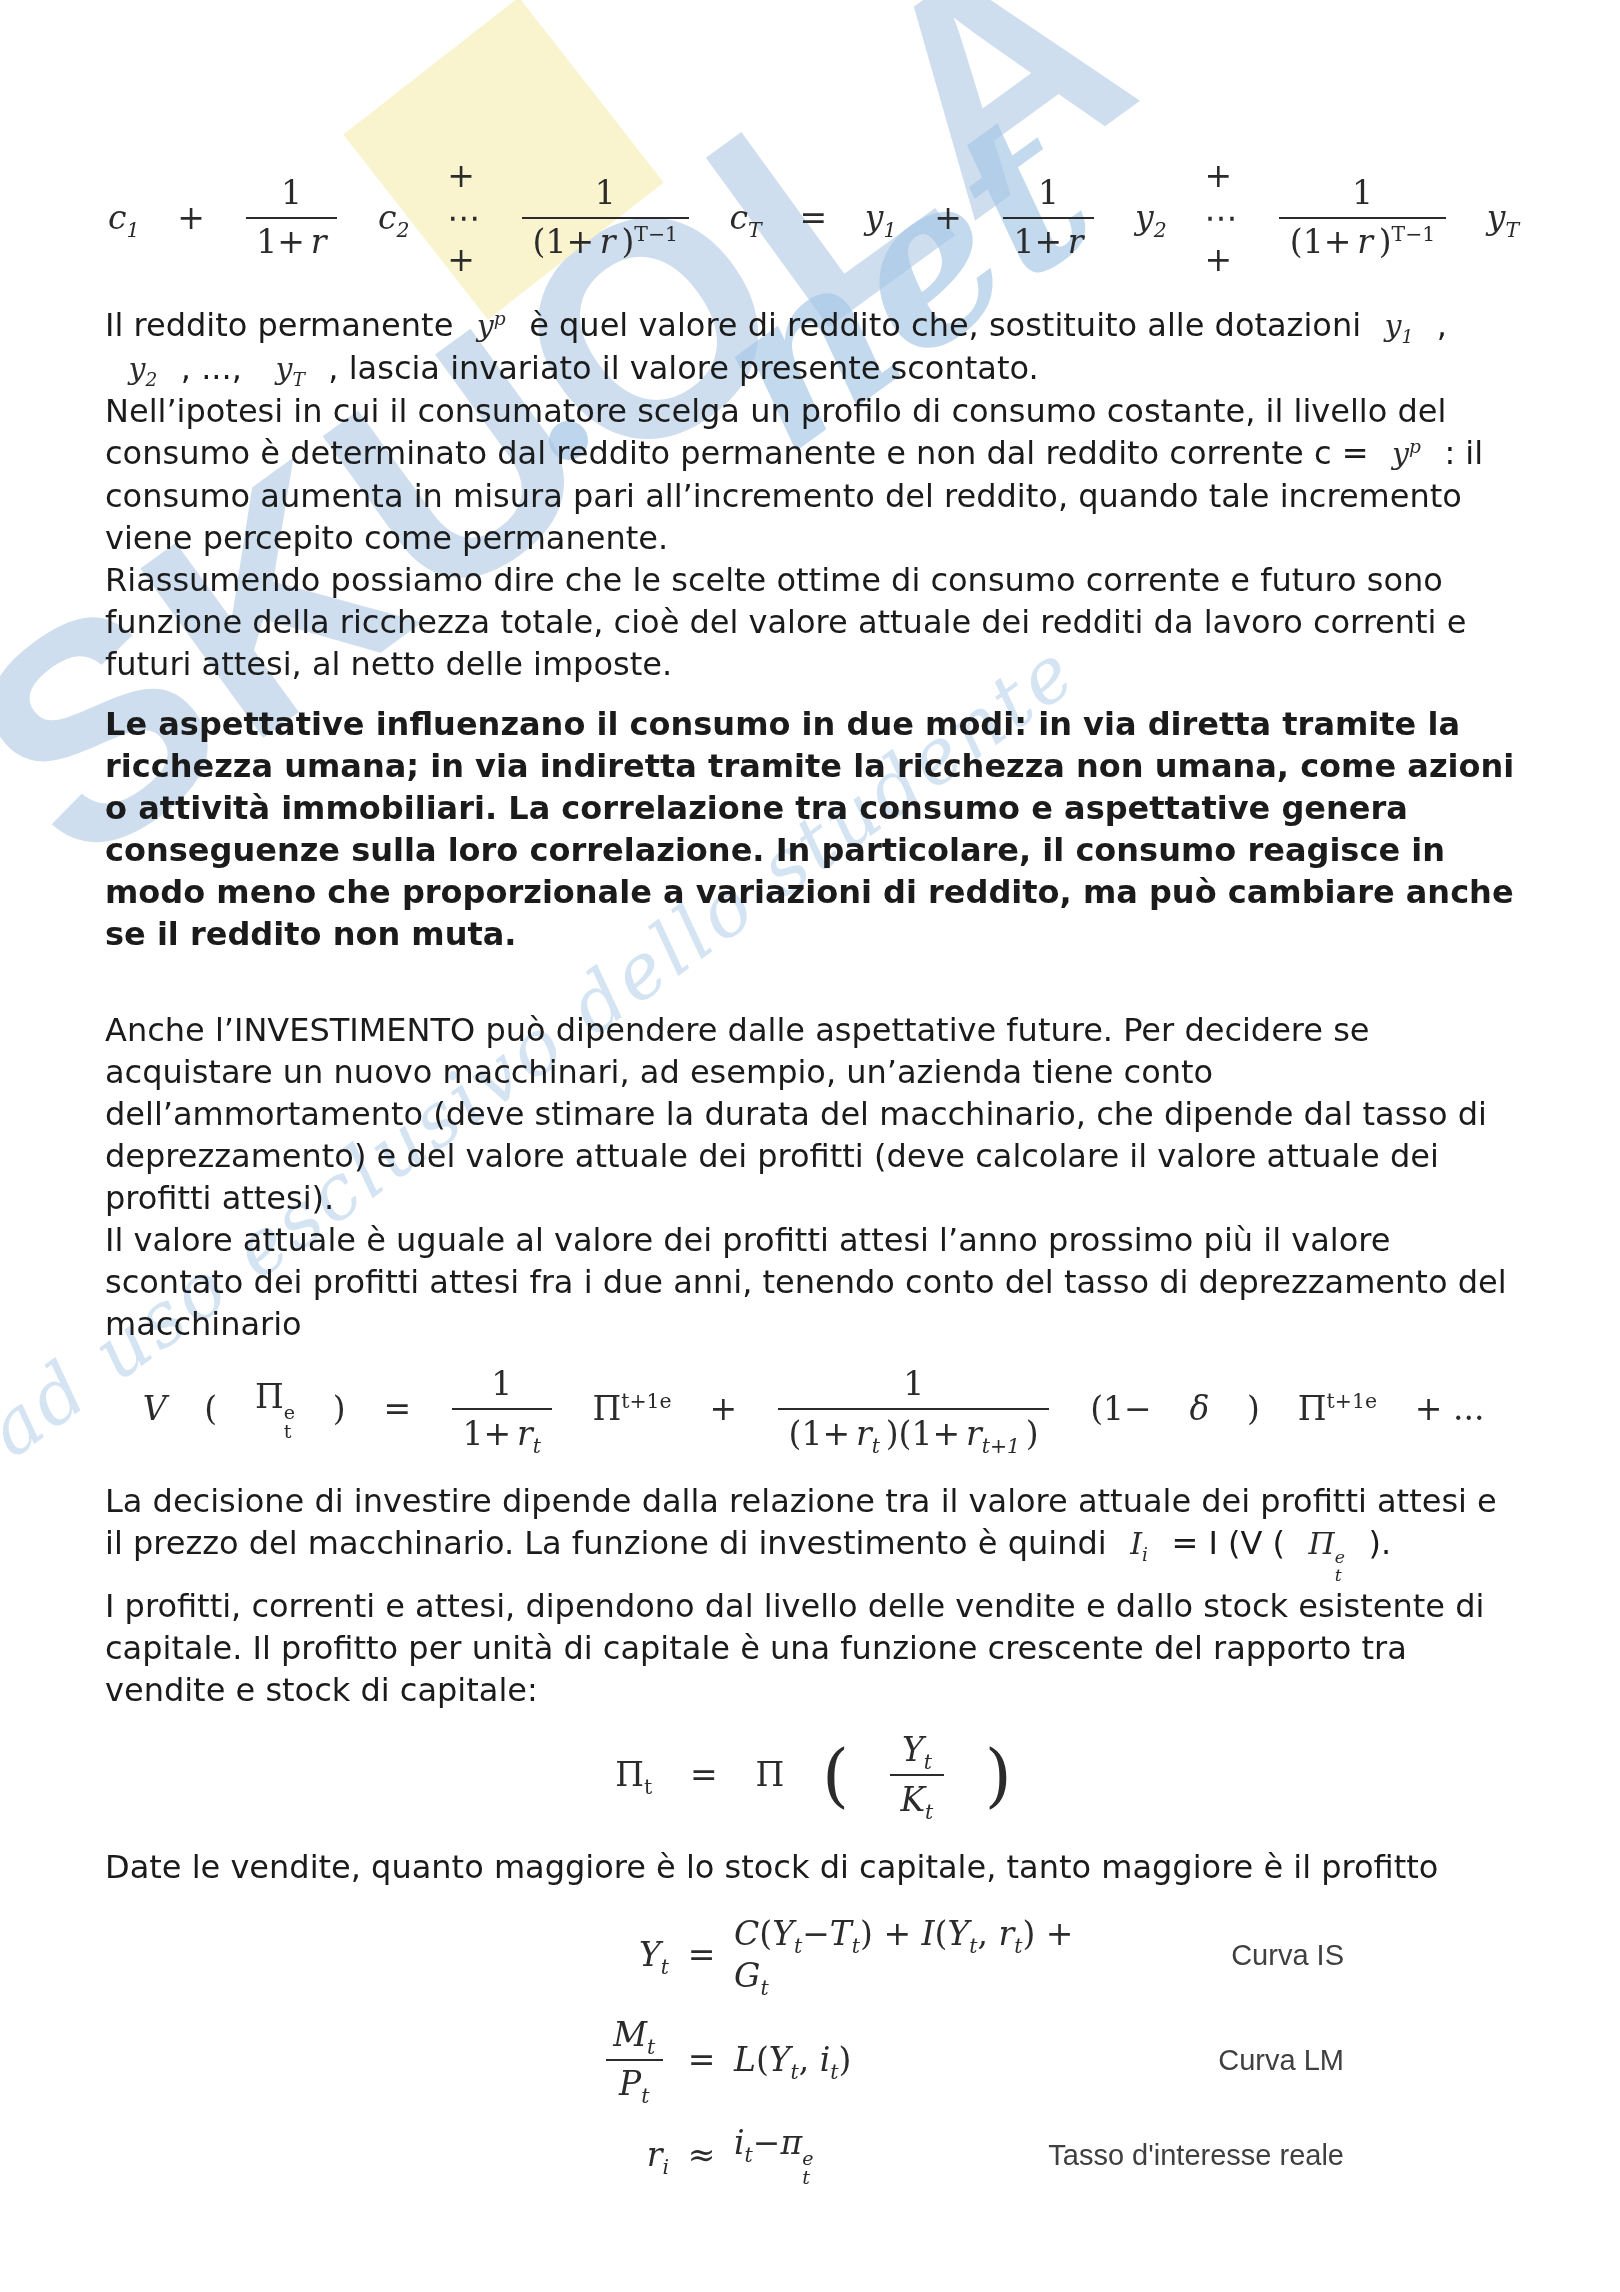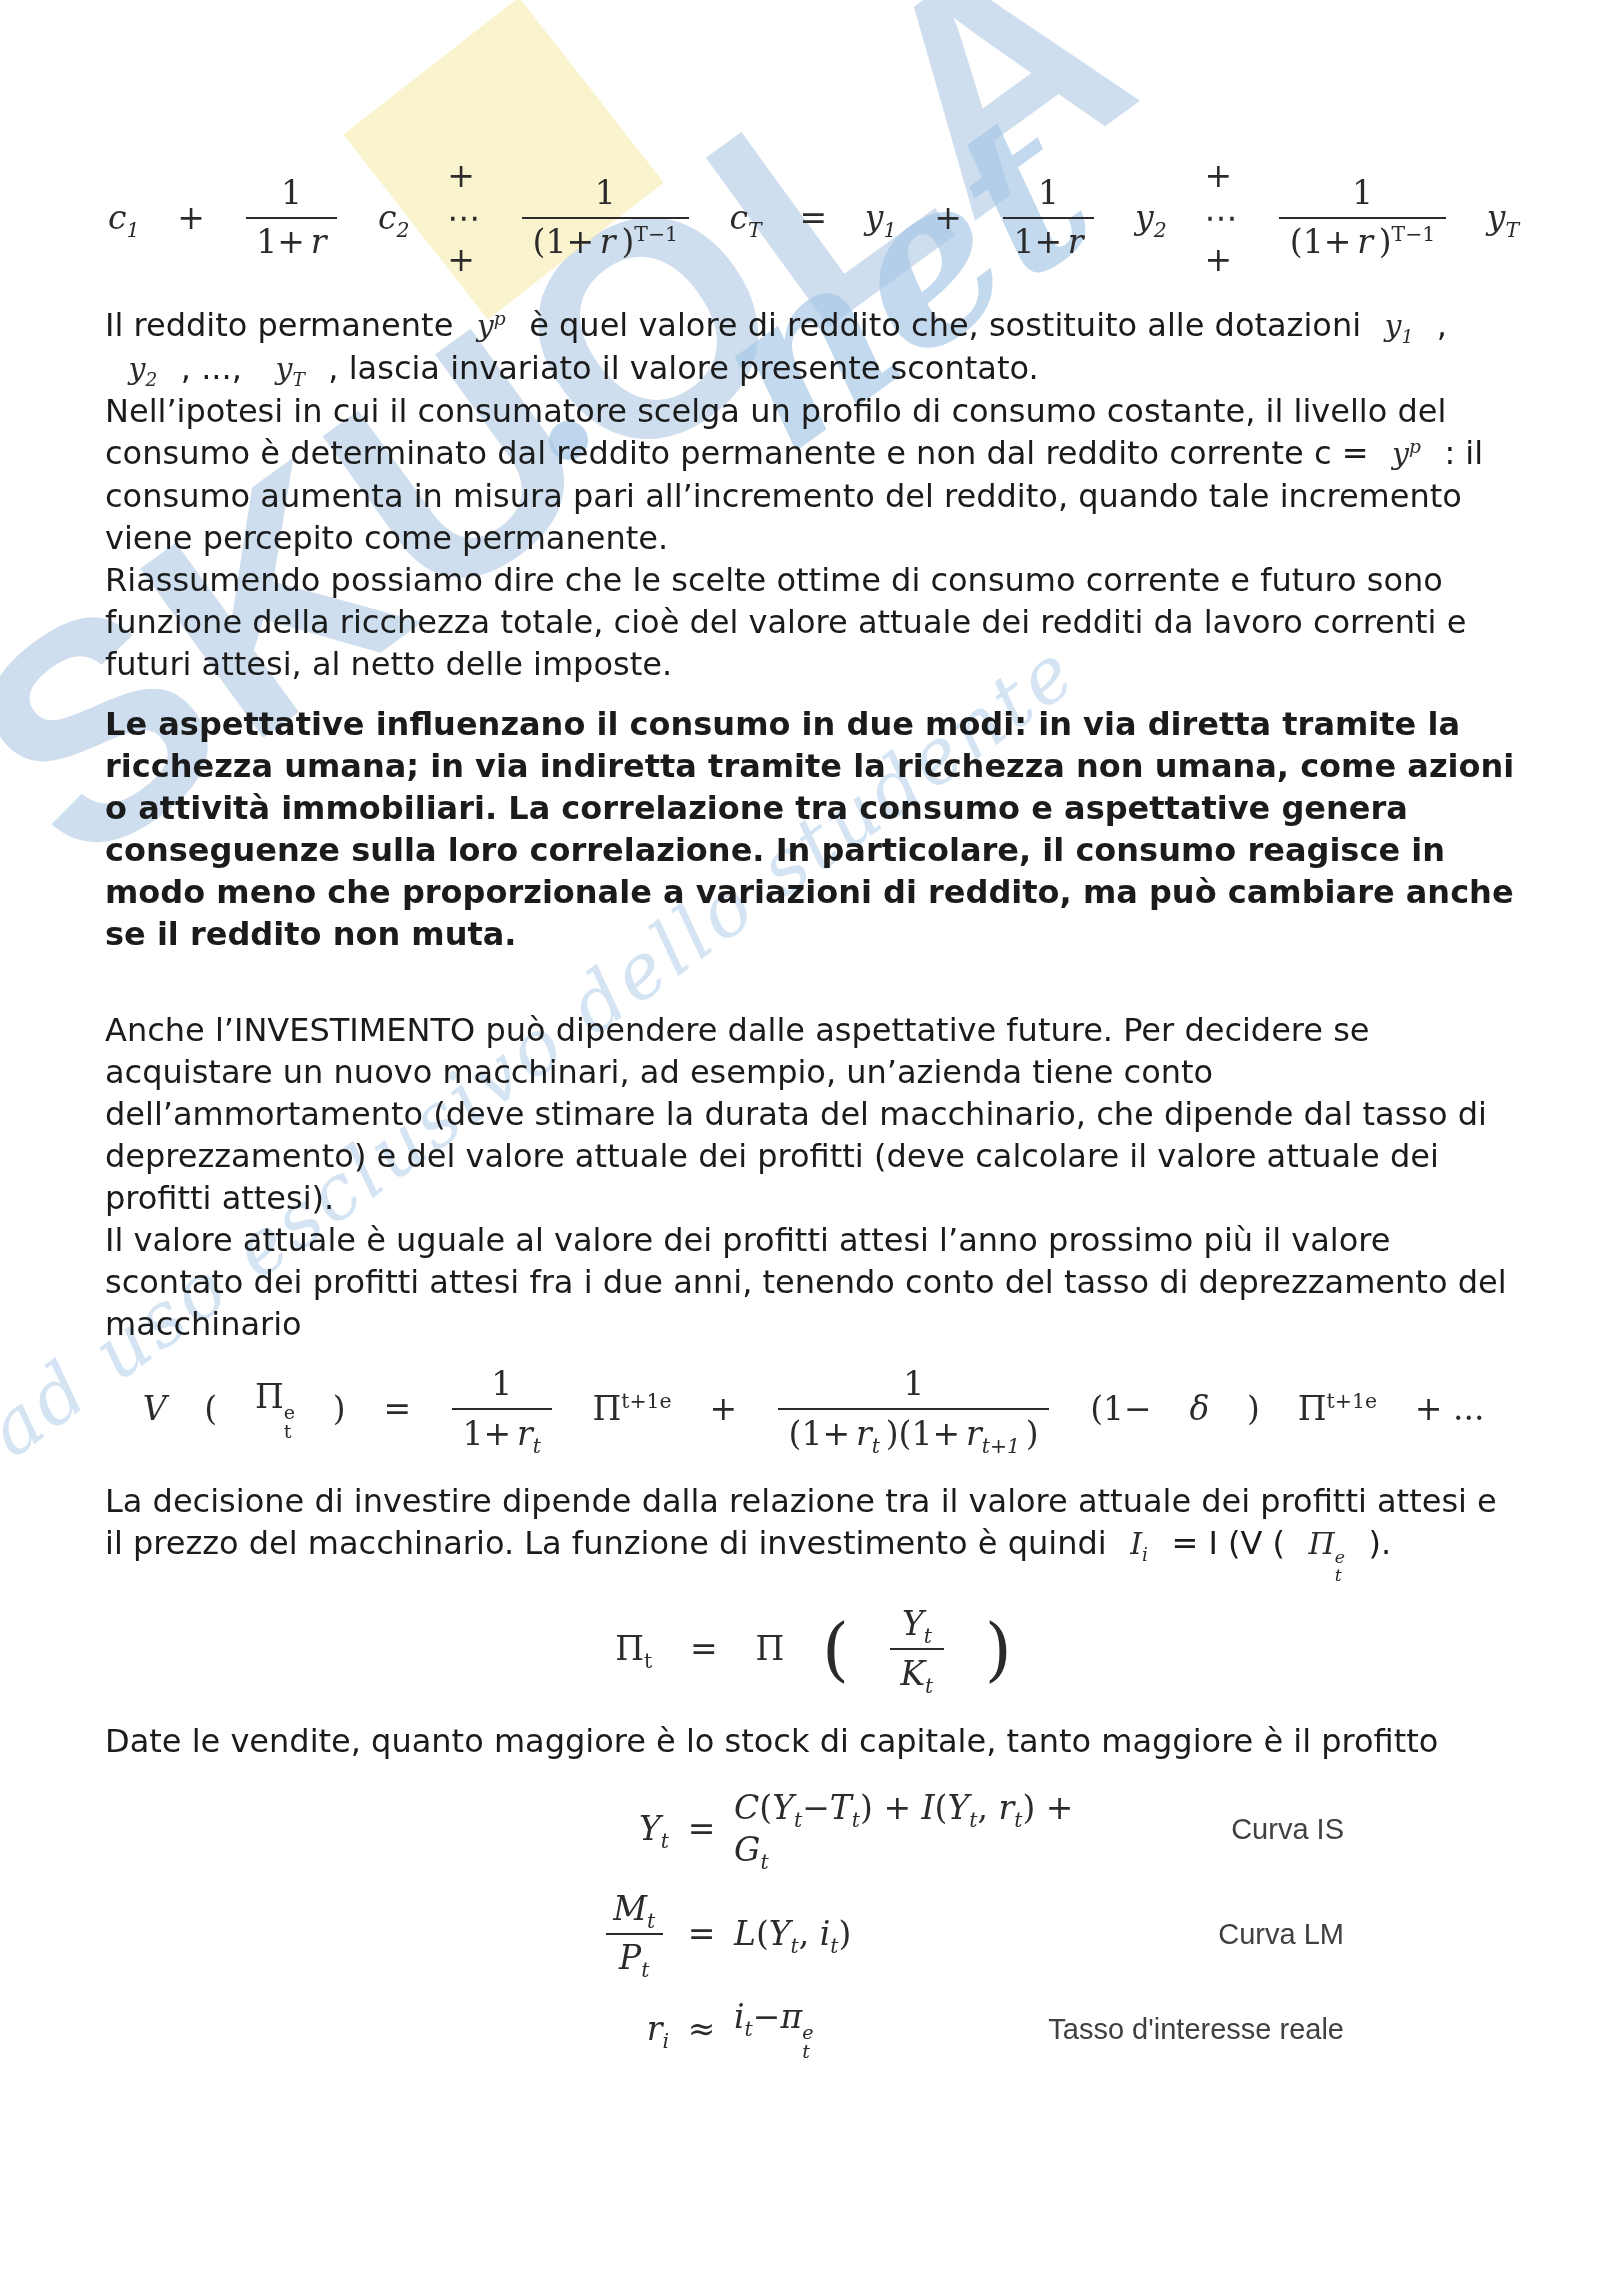--- a/index.html
+++ b/index.html
@@ -164,20 +164,21 @@
       <span class="mt it">δ</span>
       <span class="mt">)</span>
       <span class="mt">Π<sup>t+1e</sup></span>
       <span class="mt">+ ...</span>
     </div>
 
   <div class="para rich">La decisione di investire dipende dalla relazione tra il valore attuale dei profitti attesi e il prezzo del macchinario. La funzione di investimento è quindi<span class="mt it">I<sub>i</sub></span>= I (V (<span class="mt it">Π<span class="ss">
           <span class="sup">e</span>
           <span class="sub">t</span>
         </span></span>).</div>
+  <div class="para">I profitti, correnti e attesi, dipendono dal livello delle vendite e dallo stock esistente di capitale. Il profitto per unità di capitale è una funzione crescente del rapporto tra vendite e stock di capitale:</div>
 
   <div class="formula">
       <span class="mt">Π<sub>t</sub></span>
       <span class="mt">=</span>
       <span class="mt">Π</span>
       <span class="mt big">(</span>
       <span class="frac">
         <span class="num"><span class="mt it">Y<sub>t</sub></span></span>
         <span class="den"><span class="mt it">K<sub>t</sub></span></span>
       </span>

